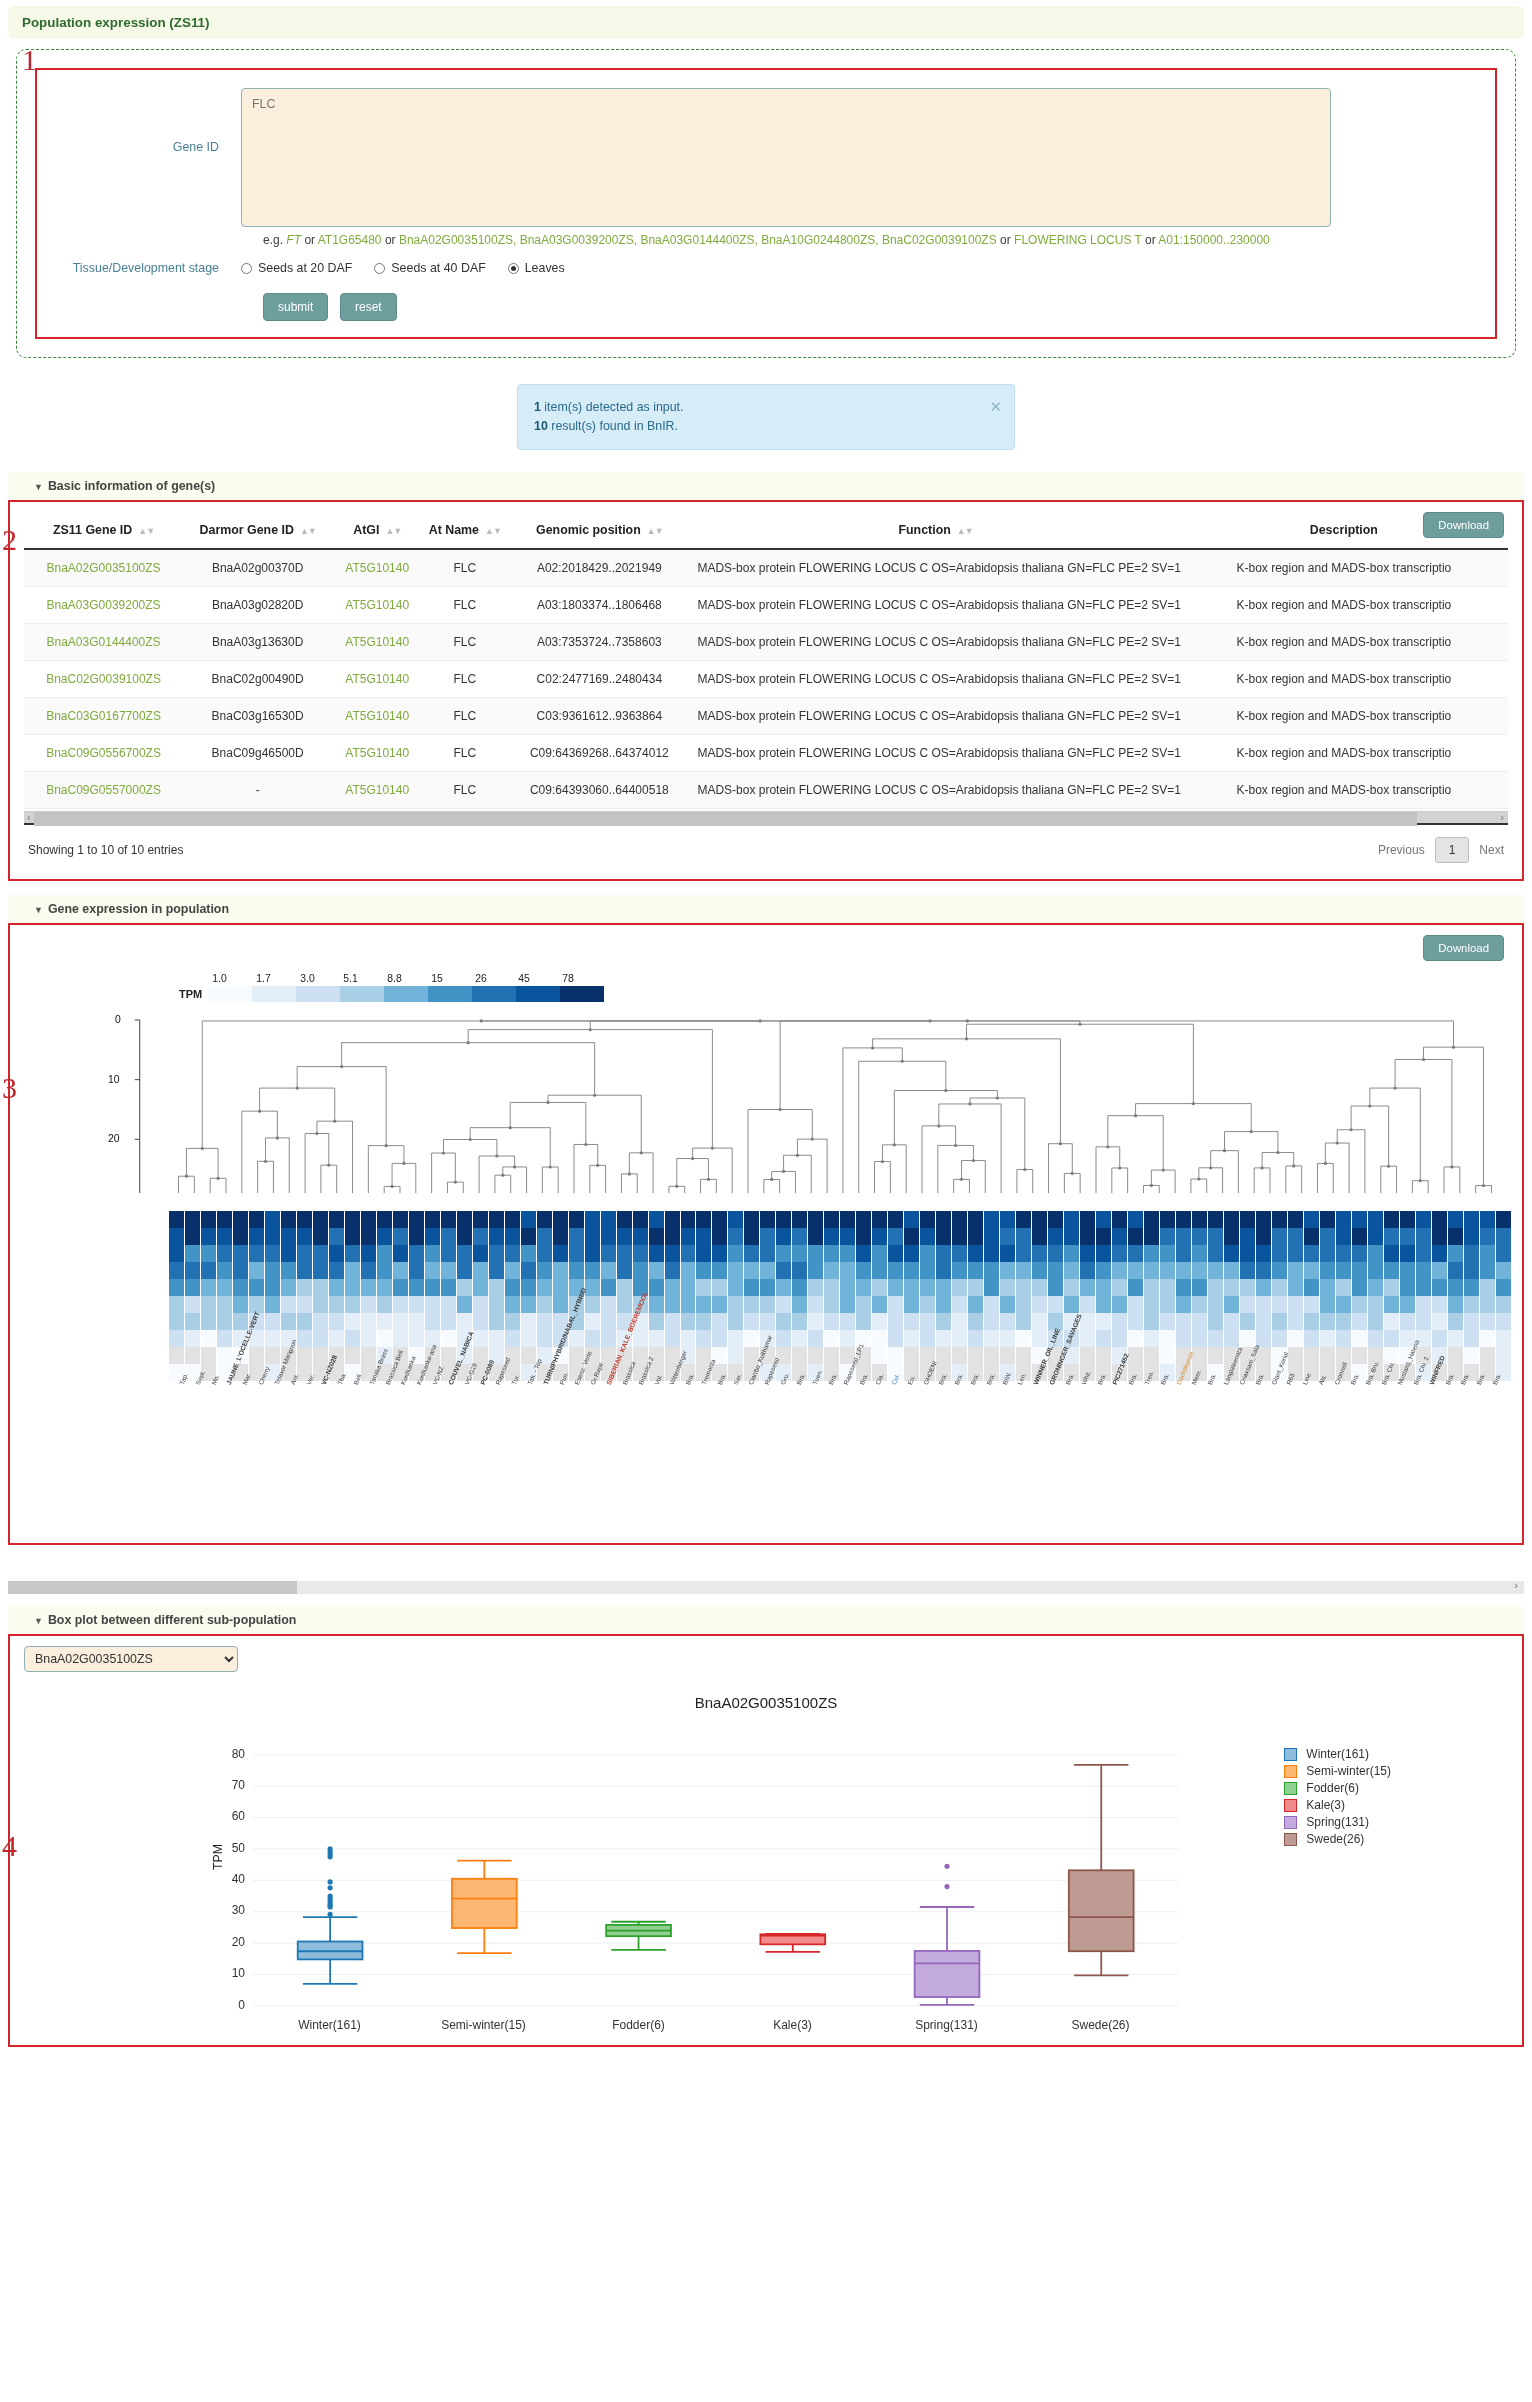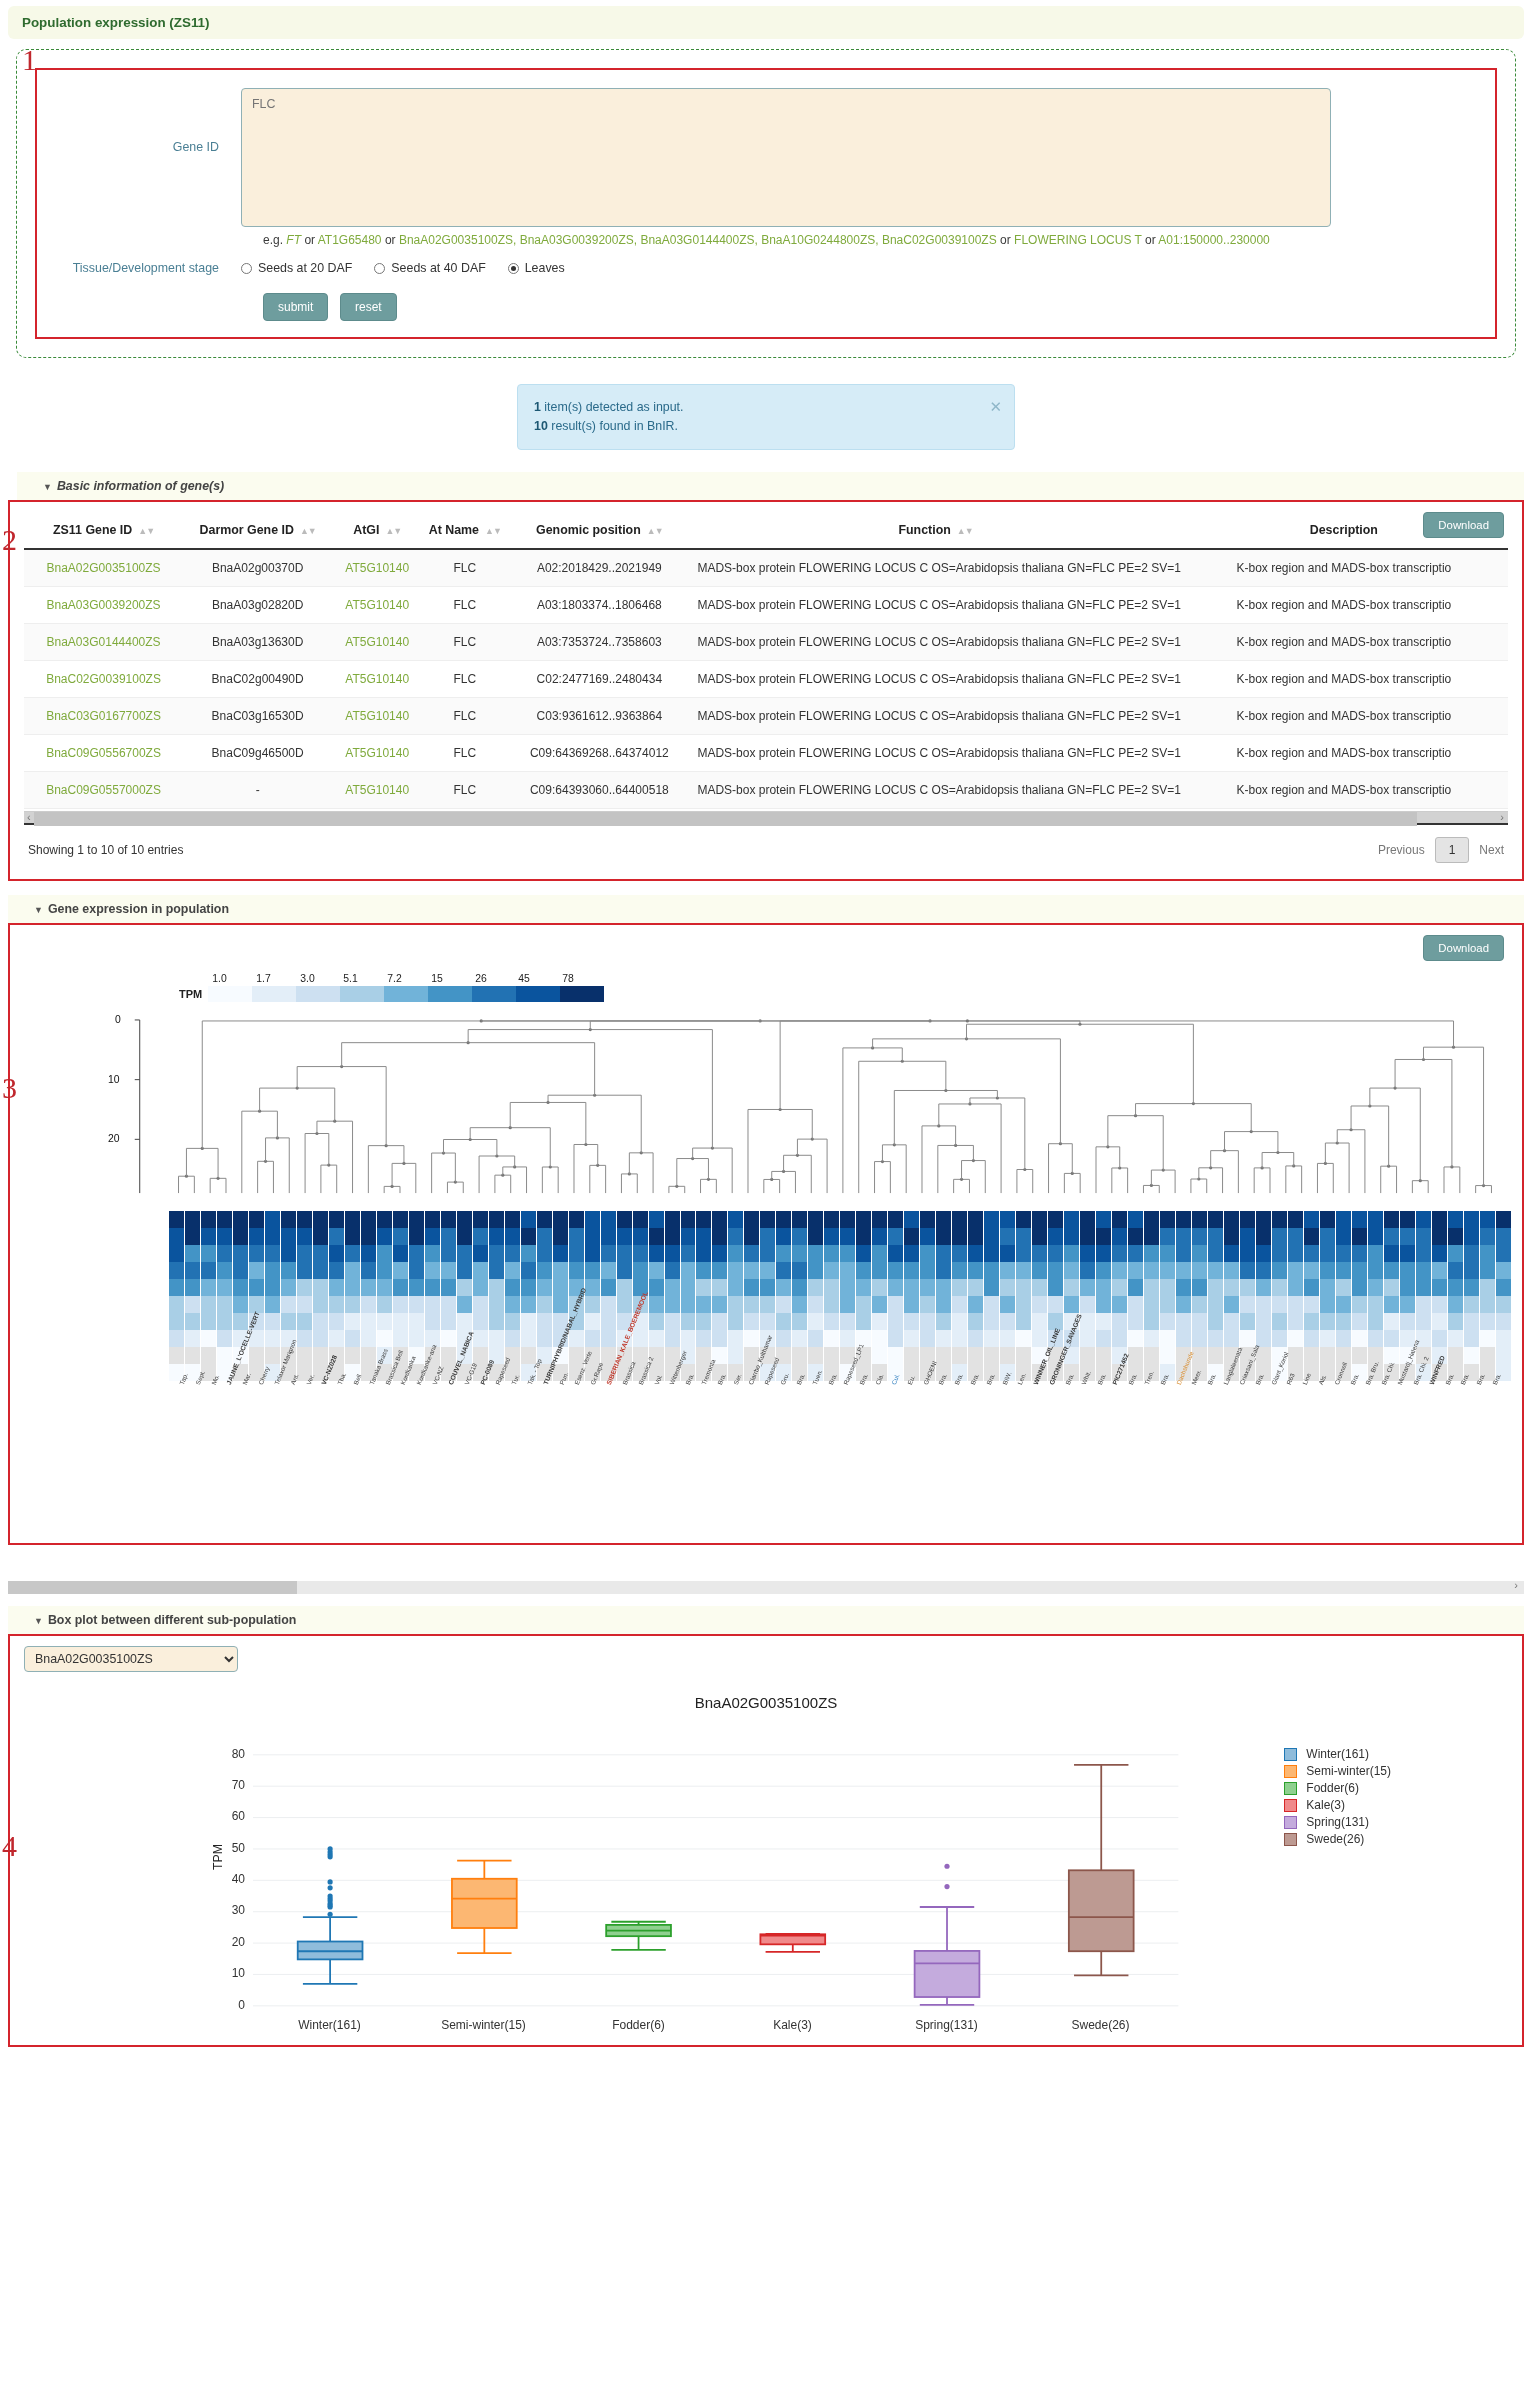--- a/index.html
+++ b/index.html
@@ -230,21 +230,21 @@
     <span>item(s) detected as input.</span>
   </div>
   <div>
     <b>10</b>
     <span>result(s) found in BnIR.</span>
   </div>
   <span class="x">✕</span>
 </div>
 
 <div class="bignum" style="left:2px; top:525px;">2</div>
-<div style="margin:22px 8px 0 17px;font-style:italic;">
+<div style="margin:22px 8px 0 8px;">
   <div class="banner-sub">
     <span class="caret">▼</span><span>Basic information of gene(s)</span>
   </div>
 </div>
 
 <div class="tblbox redbox">
   <button class="dlbtn">Download</button>
 
   <table class="dt">
     <colgroup>
@@ -361,21 +361,21 @@
   <button class="dlbtn">Download</button>
 
   <div class="legend-wrap">
     <div class="legend-lbl">TPM</div>
     <div>
       <div class="legend-ticks" id="legendTicks">
           <span style="left: 4px;">1.0</span>
           <span style="left: 48px;">1.7</span>
           <span style="left: 92px;">3.0</span>
           <span style="left: 135px;">5.1</span>
-          <span style="left: 179px;">7.2</span>
+          <span style="left: 179px;">8.8</span>
           <span style="left: 223px;">15</span>
           <span style="left: 267px;">26</span>
           <span style="left: 310px;">45</span>
           <span style="left: 354px;">78</span>
         </div>
       <div class="legend-bar" id="legendBar">
           <div style="background: rgb(247, 251, 255);"></div>
           <div style="background: rgb(227, 238, 248);"></div>
           <div style="background: rgb(205, 224, 241);"></div>
           <div style="background: rgb(169, 207, 230);"></div>

